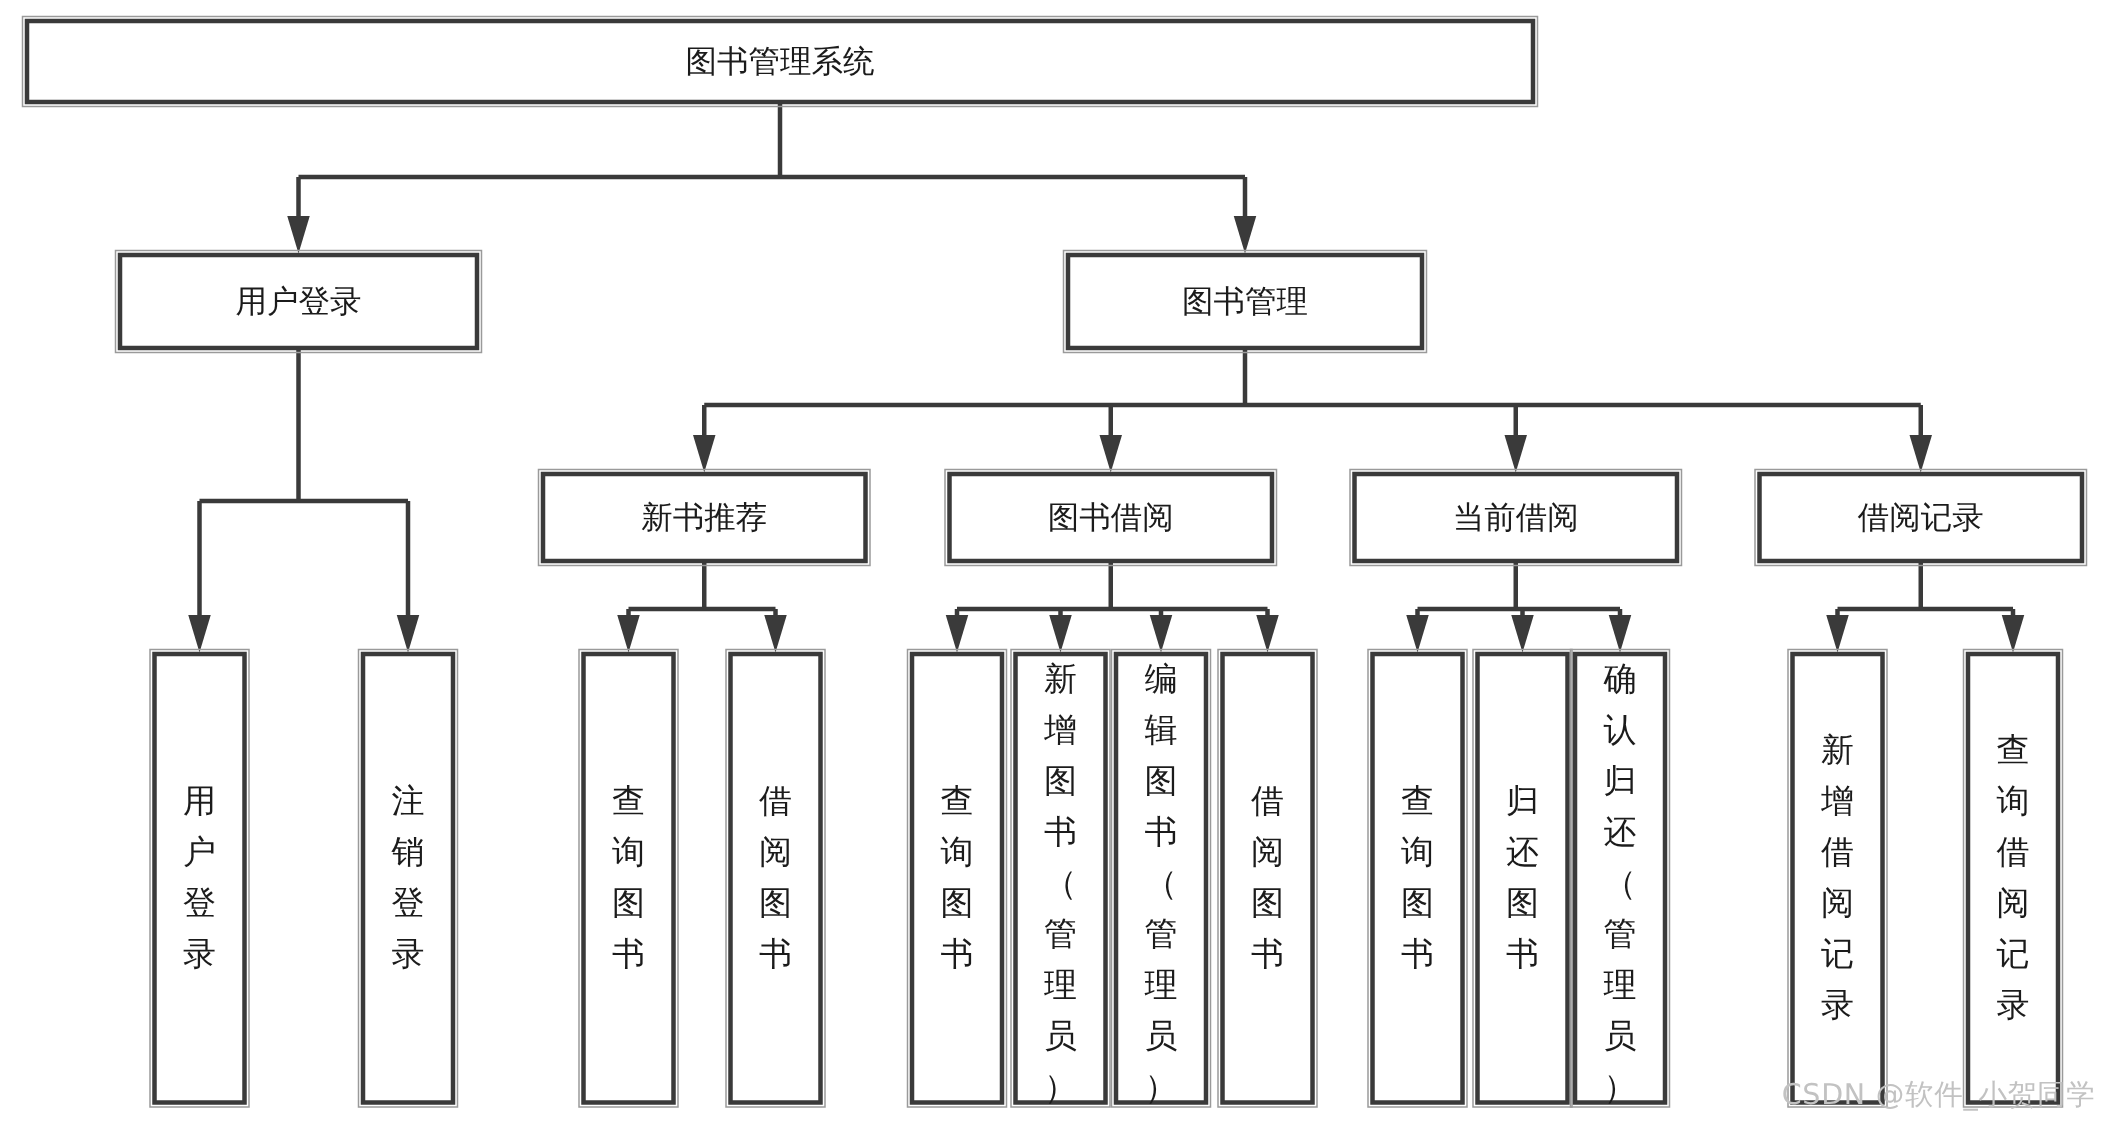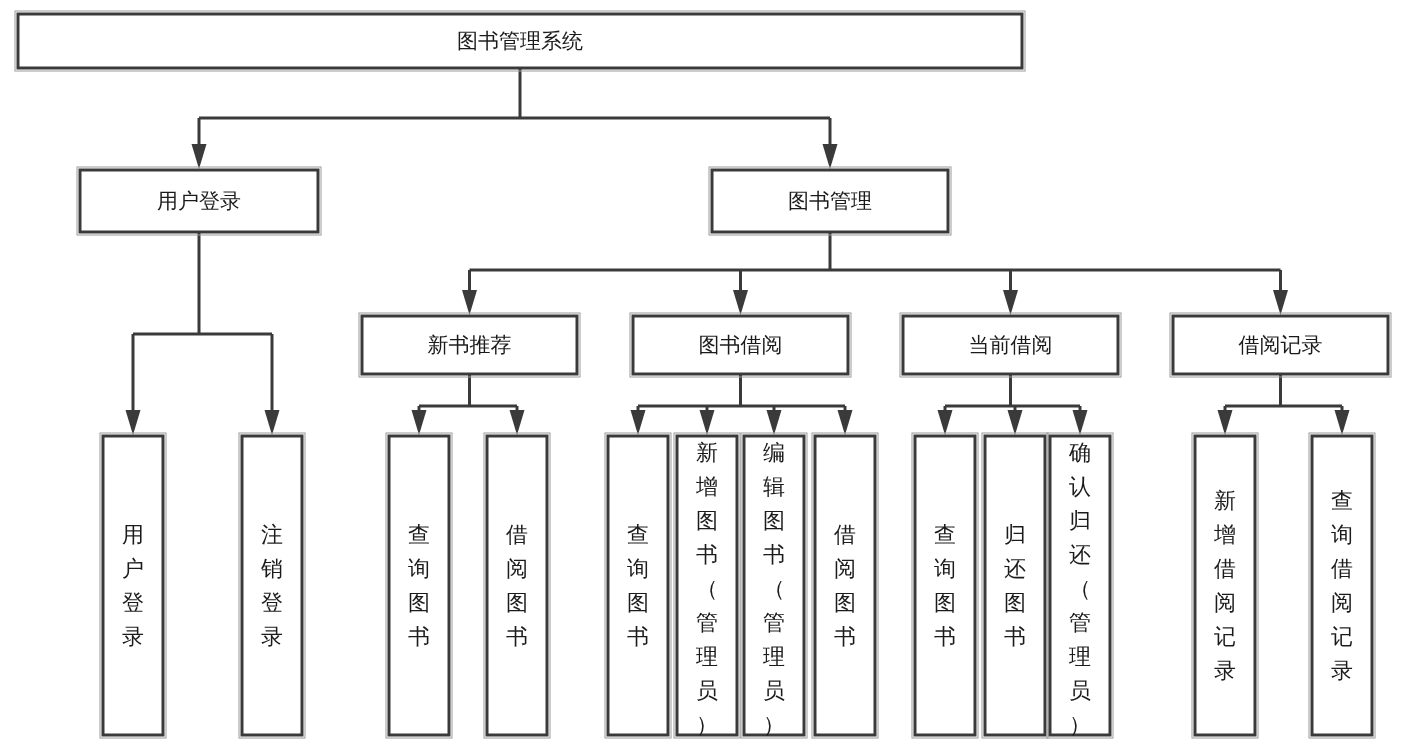--- a/index.html
+++ b/index.html
@@ -198,13 +198,14 @@
           <rect class="node-box-outer" x="1192" y="433" width="66" height="305"></rect>
           <text class="node-label-v" x="1225" y="507.5"><tspan x="1225" dy="0">新</tspan><tspan x="1225" dy="34">增</tspan><tspan x="1225" dy="34">借</tspan><tspan x="1225" dy="34">阅</tspan><tspan x="1225" dy="34">记</tspan><tspan x="1225" dy="34">录</tspan></text>
         </g>
         <g>
           <rect class="node-box" x="1312" y="436" width="60" height="299"></rect>
           <rect class="node-box-outer" x="1309" y="433" width="66" height="305"></rect>
           <text class="node-label-v" x="1342" y="507.5"><tspan x="1342" dy="0">查</tspan><tspan x="1342" dy="34">询</tspan><tspan x="1342" dy="34">借</tspan><tspan x="1342" dy="34">阅</tspan><tspan x="1342" dy="34">记</tspan><tspan x="1342" dy="34">录</tspan></text>
         </g>
       </g>
   </svg>
+  <div class="watermark">CSDN @软件_小贺同学</div>
 </div>
 
 </body></html>

